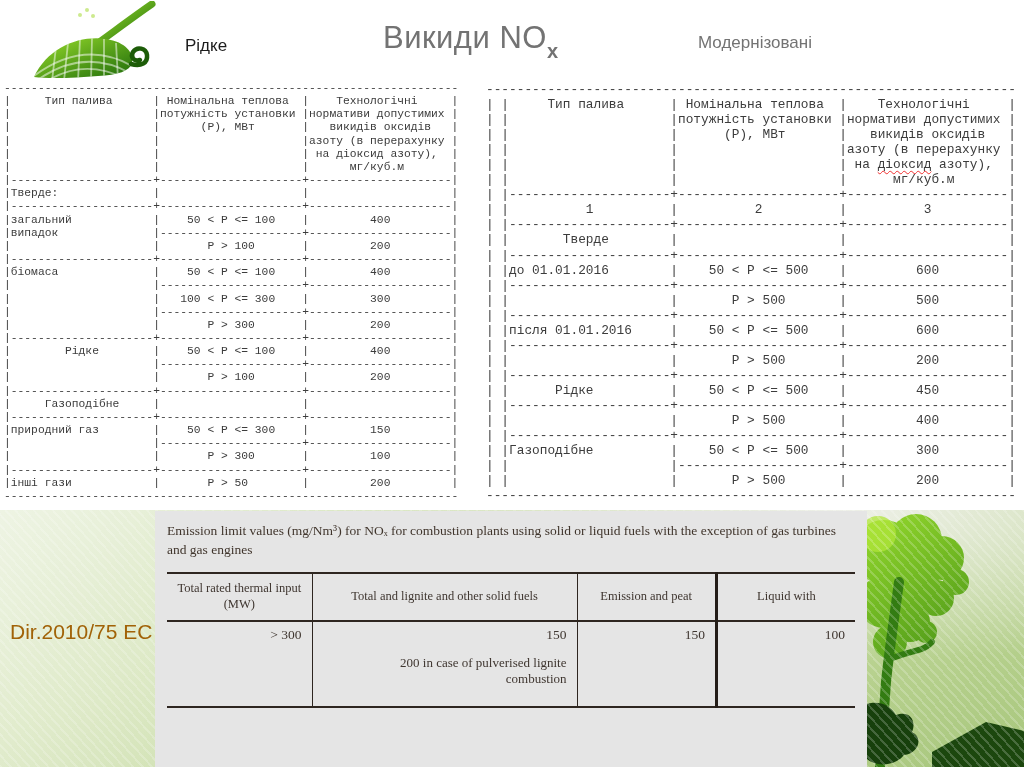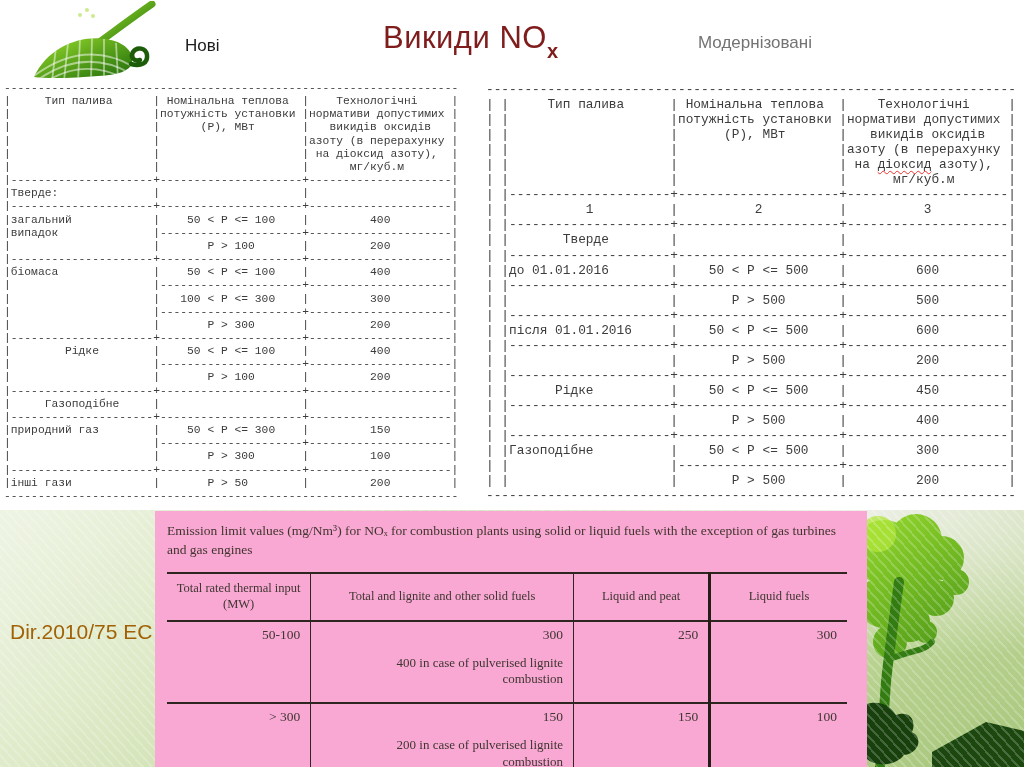--- a/index.html
+++ b/index.html
@@ -5,21 +5,21 @@
   html,body{margin:0;padding:0;}
   body{
     width:1024px;height:767px;position:relative;overflow:hidden;
     background:#ffffff;font-family:"Liberation Sans",sans-serif;
   }
   
   .logo{position:absolute;left:28px;top:1px;width:140px;height:80px;}
   .label-novi{position:absolute;left:185px;top:36px;font-size:17px;color:#1c1c1c;}
   .label-mod{position:absolute;left:698px;top:33px;font-size:17px;color:#737373;text-align:right;}
   .title{position:absolute;left:383px;top:20px;margin:0;font-weight:400;
-         font-size:31px;color:#7f1d1d;letter-spacing:.5px;}
+         font-size:31px;color:#737373;letter-spacing:.5px;}
   .title sub{font-size:20px;font-weight:700;position:relative;top:3px;}
   
   pre.ascii{
     margin:0;position:absolute;color:#3c3c3c;
     font-family:"Liberation Mono","DejaVu Sans Mono",monospace;
     white-space:pre;
   }
   pre.ascii.left {left:4px; top:82px;font-size:11.3px;line-height:13.16px;}
   pre.ascii.right{left:486px;top:82px;font-size:12.8px;line-height:15.04px;}
   .sp{text-decoration:underline wavy #f03030 1px;text-underline-offset:2px;text-align:right;}
@@ -35,21 +35,21 @@
     content:"";position:absolute;inset:0;pointer-events:none;
     background:repeating-linear-gradient(48deg,
       rgba(255,255,255,.20) 0 2px, rgba(255,255,255,0) 2px 7px);
   }
   .tree{position:absolute;right:0;top:0;width:170px;height:257px;}
   
   .dir-label{position:absolute;left:10px;top:620px;font-size:21px;color:#a16207;}
   
   .eu-panel{
     position:absolute;left:155px;top:511px;width:712px;height:256px;
-    box-sizing:border-box;background:#f9a8d4;padding:10px 20px 0 12px;
+    box-sizing:border-box;background:#e5e5e5;padding:10px 12px 0 12px;
     font-family:"Liberation Serif","DejaVu Serif",serif;color:#40352c;
   }
   .eu-caption{margin:0;font-size:13.5px;line-height:1.42;}
   table.eu{border-collapse:collapse;width:100%;margin-top:13px;color:#3f3630;}
   table.eu thead tr{border-top:2px solid #2e2620;border-bottom:2px solid #2e2620;}
   table.eu tbody tr{border-bottom:2px solid #2e2620;}
   table.eu th{font-weight:400;font-size:12.5px;text-align:center;padding:7px 4px;line-height:1.25;}
   table.eu td{vertical-align:top;text-align:right;font-size:13.5px;padding:5px 10px 2px 4px;}
   .c1{width:148px;} .c2{width:278px;} .c3{width:138px;} .c4{width:140px;}
   td.c2,td.c3,th.c2,th.c3{border-left:1.5px solid #2e2620;}
@@ -86,21 +86,21 @@
           <path d="M76,38 L76,80"></path>
           <path d="M88,42 L90,78"></path>
       </g>
       <path d="M103,63 c10,3 17,-1 16,-9 c-1,-7 -10,-9 -14,-3 c-3,5 1,10 7,8" stroke="#1d5c08" stroke-width="4.5" fill="none" stroke-linecap="round"></path>
       <circle cx="52" cy="14" r="2" fill="#cdea8e"></circle>
         <circle cx="59" cy="9" r="2" fill="#cdea8e"></circle>
         <circle cx="65" cy="15" r="2" fill="#cdea8e"></circle>
     </svg>
   </div>
 
-  <div class="label-novi">Нові</div>
+  <div class="label-novi">Рідке</div>
   <h1 class="title"><span>Викиди NO</span><sub>x</sub></h1>
   <div class="label-mod">Модернізовані</div>
 
   <pre class="ascii left">-------------------------------------------------------------------
 |     Тип палива      | Номінальна теплова  |    Технологічні     |
 |                     |потужність установки |нормативи допустимих |
 |                     |      (Р), МВт       |   викидів оксидів   |
 |                     |                     |азоту (в перерахунку |
 |                     |                     | на діоксид азоту),  |
 |                     |                     |      мг/куб.м       |
@@ -188,34 +188,25 @@
 
   <div class="dir-label">Dir.2010/75 EC</div>
 
   <div class="eu-panel">
     <p class="eu-caption">Emission limit values (mg/Nm³) for NOₓ for combustion plants using solid or liquid fuels with the exception of gas turbines and gas engines</p>
     <table class="eu">
       <thead>
         <tr>
           <th class="c1">Total rated thermal input (MW)</th>
           <th class="c2">Total and lignite and other solid fuels</th>
-          <th class="c3">Liquid and peat</th>
-          <th class="c4">Liquid fuels</th>
+          <th class="c3">Emission and peat</th>
+          <th class="c4">Liquid with</th>
         </tr>
       </thead>
       <tbody>
-        <tr>
-          <td class="c1">50-100</td>
-          <td class="c2">
-            <div>300</div>
-            <div class="coal-note">400 in case of pulverised lignite combustion</div>
-          </td>
-          <td class="c3">250</td>
-          <td class="c4">300</td>
-        </tr>
         <tr class="tall2">
           <td class="c1">&gt; 300</td>
           <td class="c2">
             <div>150</div>
             <div class="coal-note">200 in case of pulverised lignite combustion</div>
           </td>
           <td class="c3">150</td>
           <td class="c4">100</td>
         </tr>
       </tbody>

